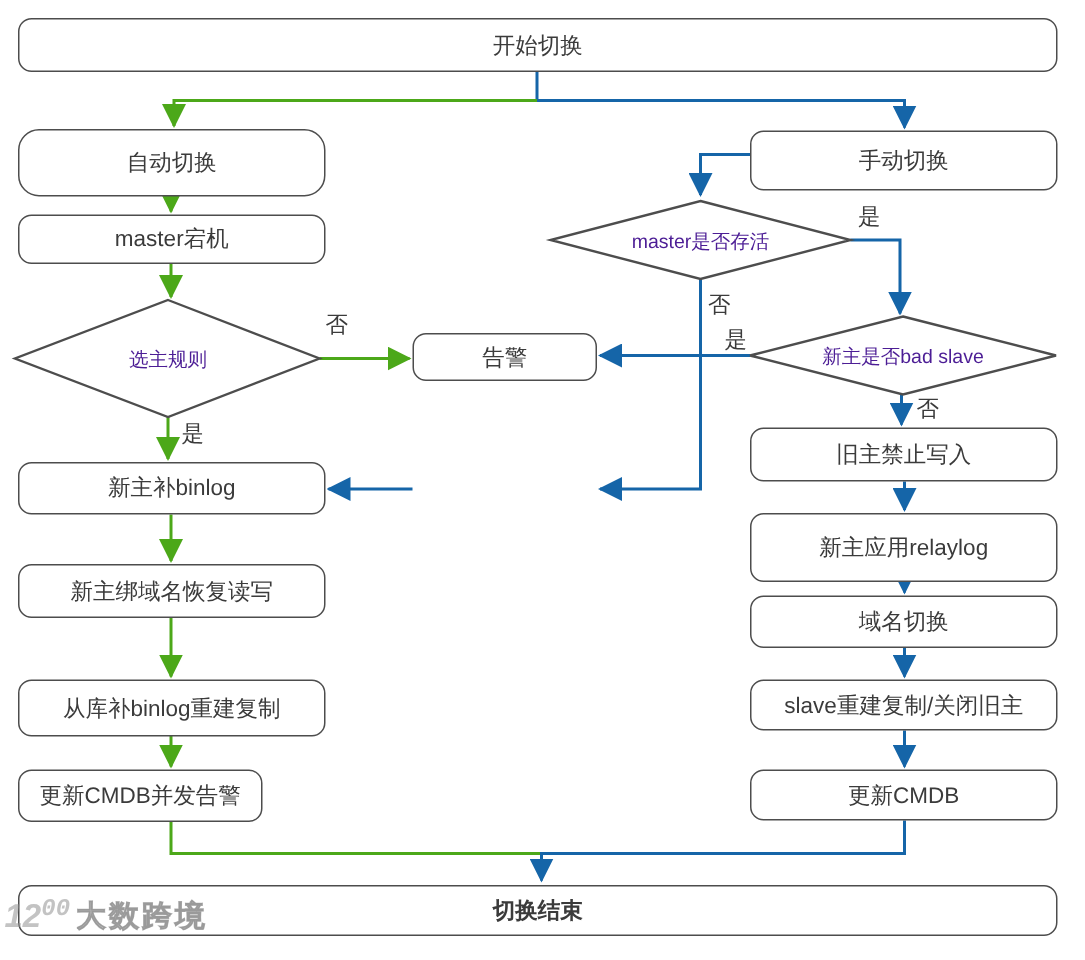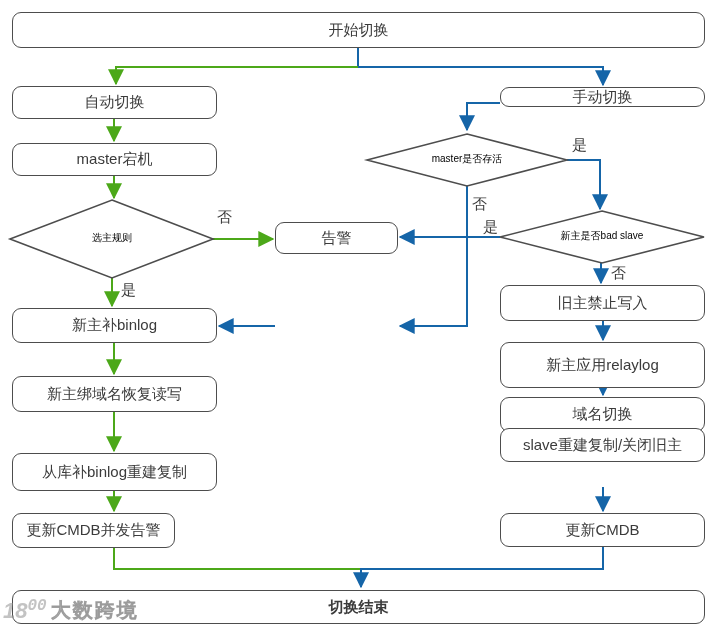--- a/index.html
+++ b/index.html
@@ -9,21 +9,21 @@
   }
   .stage svg{position:absolute;left:0;top:0;}
   .node{
     position:absolute;box-sizing:border-box;background:#ffffff;
     border:1.6px solid #4d4d4d;border-radius:9px;
     display:flex;align-items:center;justify-content:center;
     font-size:15px;color:#3b3b3b;z-index:2;
   }
   .dlabel{
     position:absolute;display:flex;align-items:center;justify-content:center;
-    font-size:10px;color:#000000;z-index:3;pointer-events:none;text-align:center;
+    font-size:13px;color:#4c1d95;z-index:3;pointer-events:none;text-align:center;
   }
   .elabel{
     position:absolute;font-size:15px;color:#3b3b3b;z-index:4;
     background:transparent;line-height:1;
   }
   .watermark{
     position:absolute;left:3px;top:597px;z-index:5;
     color:rgba(145,145,145,0.55);font-weight:bold;
     display:flex;align-items:center;gap:4px;letter-spacing:2px;
   }
@@ -76,44 +76,44 @@
     </g>
 
     <g fill="#ffffff" stroke="#4d4d4d" stroke-width="1.6">
       <polygon points="112,200 213,239 112,278 10,239"></polygon>
       <polygon points="467,134 567,160 467,186 367,160"></polygon>
       <polygon points="602,211 704,237 602,263 500,237"></polygon>
     </g>
   </svg>
 
   <div class="node" style="left:12px;top:12px;width:693px;height:36px;">开始切换</div>
-  <div class="node" style="left:12px;top:86px;width:205px;height:33px;">自动切换</div>
+  <div class="node" style="left:12px;top:86px;width:205px;height:45px;border-radius:14px;">自动切换</div>
   <div class="node" style="left:12px;top:143px;width:205px;height:33px;">master宕机</div>
   <div class="node" style="left:275px;top:222px;width:123px;height:32px;">告警</div>
   <div class="node" style="left:12px;top:308px;width:205px;height:35px;">新主补binlog</div>
   <div class="node" style="left:12px;top:376px;width:205px;height:36px;">新主绑域名恢复读写</div>
   <div class="node" style="left:12px;top:453px;width:205px;height:38px;">从库补binlog重建复制</div>
   <div class="node" style="left:12px;top:513px;width:163px;height:35px;">更新CMDB并发告警</div>
-  <div class="node" style="left:500px;top:87px;width:205px;height:20px;font-family:Liberation Serif, serif;">手动切换</div>
+  <div class="node" style="left:500px;top:87px;width:205px;height:40px;font-family:Liberation Serif, serif;">手动切换</div>
   <div class="node" style="left:500px;top:285px;width:205px;height:36px;">旧主禁止写入</div>
   <div class="node" style="left:500px;top:342px;width:205px;height:46px;">新主应用relaylog</div>
   <div class="node" style="left:500px;top:397px;width:205px;height:35px;">域名切换</div>
-  <div class="node" style="left:500px;top:428px;width:205px;height:34px;">slave重建复制/关闭旧主</div>
+  <div class="node" style="left:500px;top:453px;width:205px;height:34px;">slave重建复制/关闭旧主</div>
   <div class="node" style="left:500px;top:513px;width:205px;height:34px;">更新CMDB</div>
   <div class="node" style="left:12px;top:590px;width:693px;height:34px;font-weight:bold;">切换结束</div>
 
   <div class="dlabel" style="left:12px;top:231px;width:200px;">选主规则</div>
   <div class="dlabel" style="left:367px;top:152px;width:200px;">master是否存活</div>
   <div class="dlabel" style="left:500px;top:229px;width:204px;">新主是否bad slave</div>
 
   <div class="elabel" style="left:217px;top:209px;">否</div>
   <div class="elabel" style="left:121px;top:282px;">是</div>
   <div class="elabel" style="left:572px;top:137px;">是</div>
   <div class="elabel" style="left:472px;top:196px;">否</div>
   <div class="elabel" style="left:483px;top:219px;">是</div>
   <div class="elabel" style="left:611px;top:265px;">否</div>
 
   <div class="watermark">
-    <span class="wm-logo"><span>18</span><sup>00</sup></span>
+    <span class="wm-logo"><span>12</span><sup>00</sup></span>
     <span class="wm-text">大数跨境</span>
   </div>
 
 </div>
 
 </body></html>

